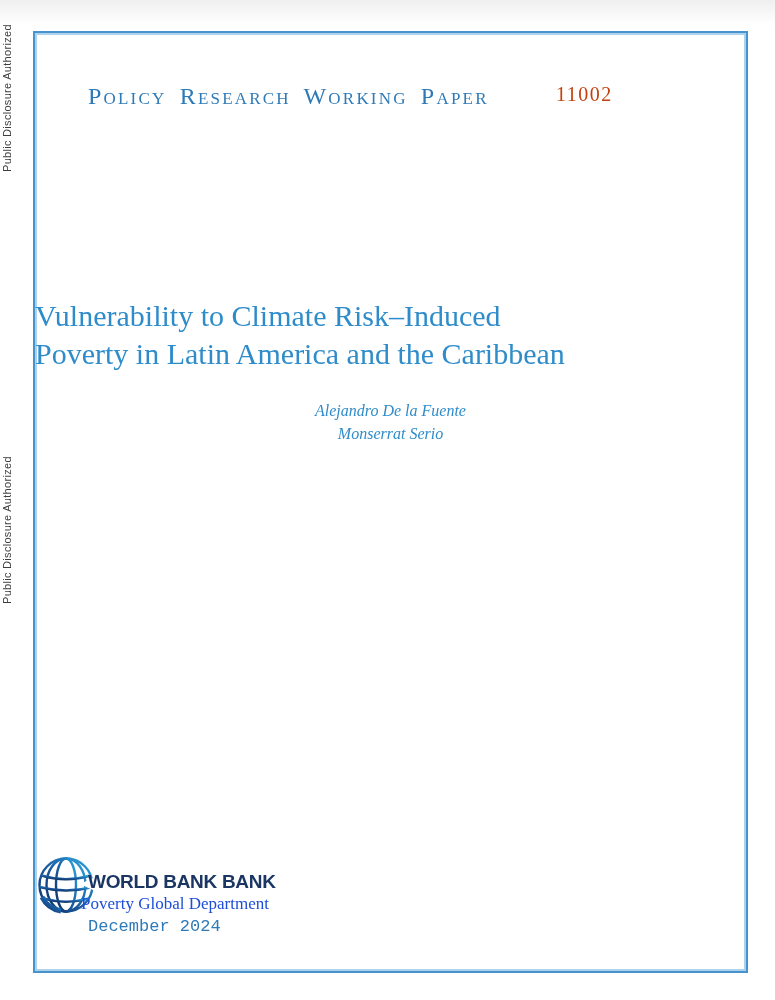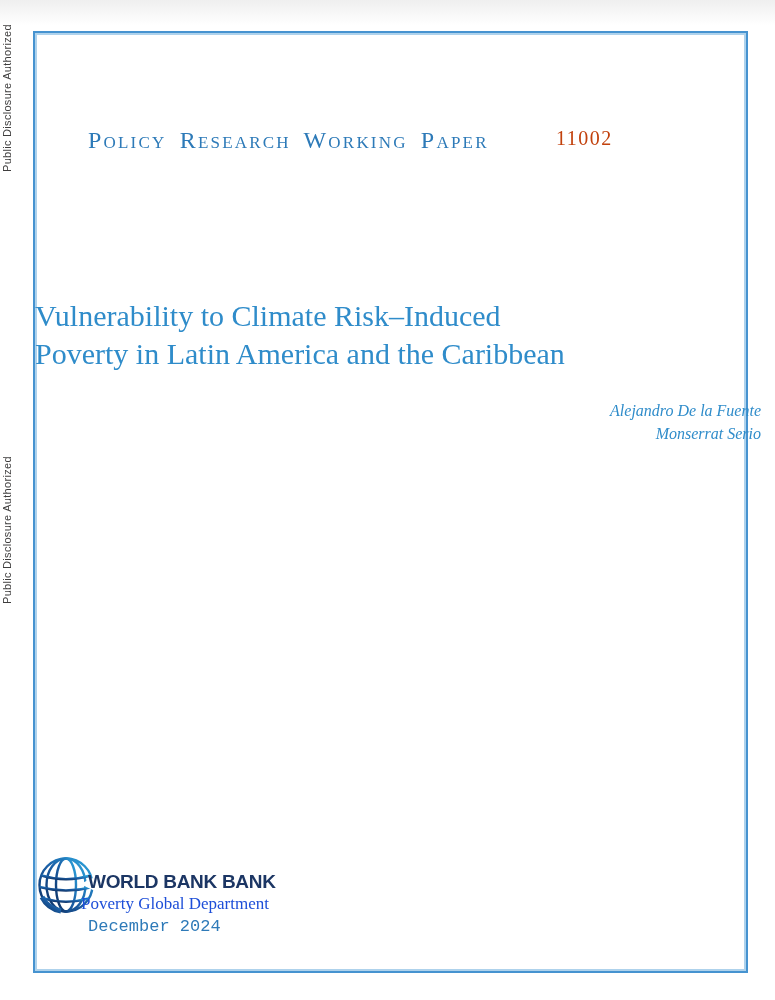--- a/index.html
+++ b/index.html
@@ -50,21 +50,20 @@
     border: 2px solid #4693d0;
     box-shadow: inset 0 0 0 2px #aed2ec;
     background: #ffffff;
   }
 
   .header-row {
     position: absolute;
     left: 0; top: 50px;
     width: 100%;
     height: 32px;
-    margin-top: 44px;
   }
   .series-title {
     position: absolute;
     left: 53px;
     top: 0;
     font-variant: small-caps;
     font-size: 24px;
     letter-spacing: 2.2px;
     word-spacing: 5px;
     color: #2d7ab8;
@@ -86,26 +85,25 @@
     width: 100%;
     color: #2f8cca;
     font-size: 30px;
     line-height: 38px;
   }
   .authors-block {
     position: absolute;
     left: 0;
     top: 366px;
     width: 100%;
-    text-align: right;
+    text-align: center;
     color: #2f8cca;
     font-style: italic;
     font-size: 16px;
     line-height: 23px;
-    padding-left: 15px;
   }
 
   .logo-globe {
     position: absolute;
     left: 2px;
     top: 823px;
     width: 58px;
     height: 58px;
   }
   .org-name {

